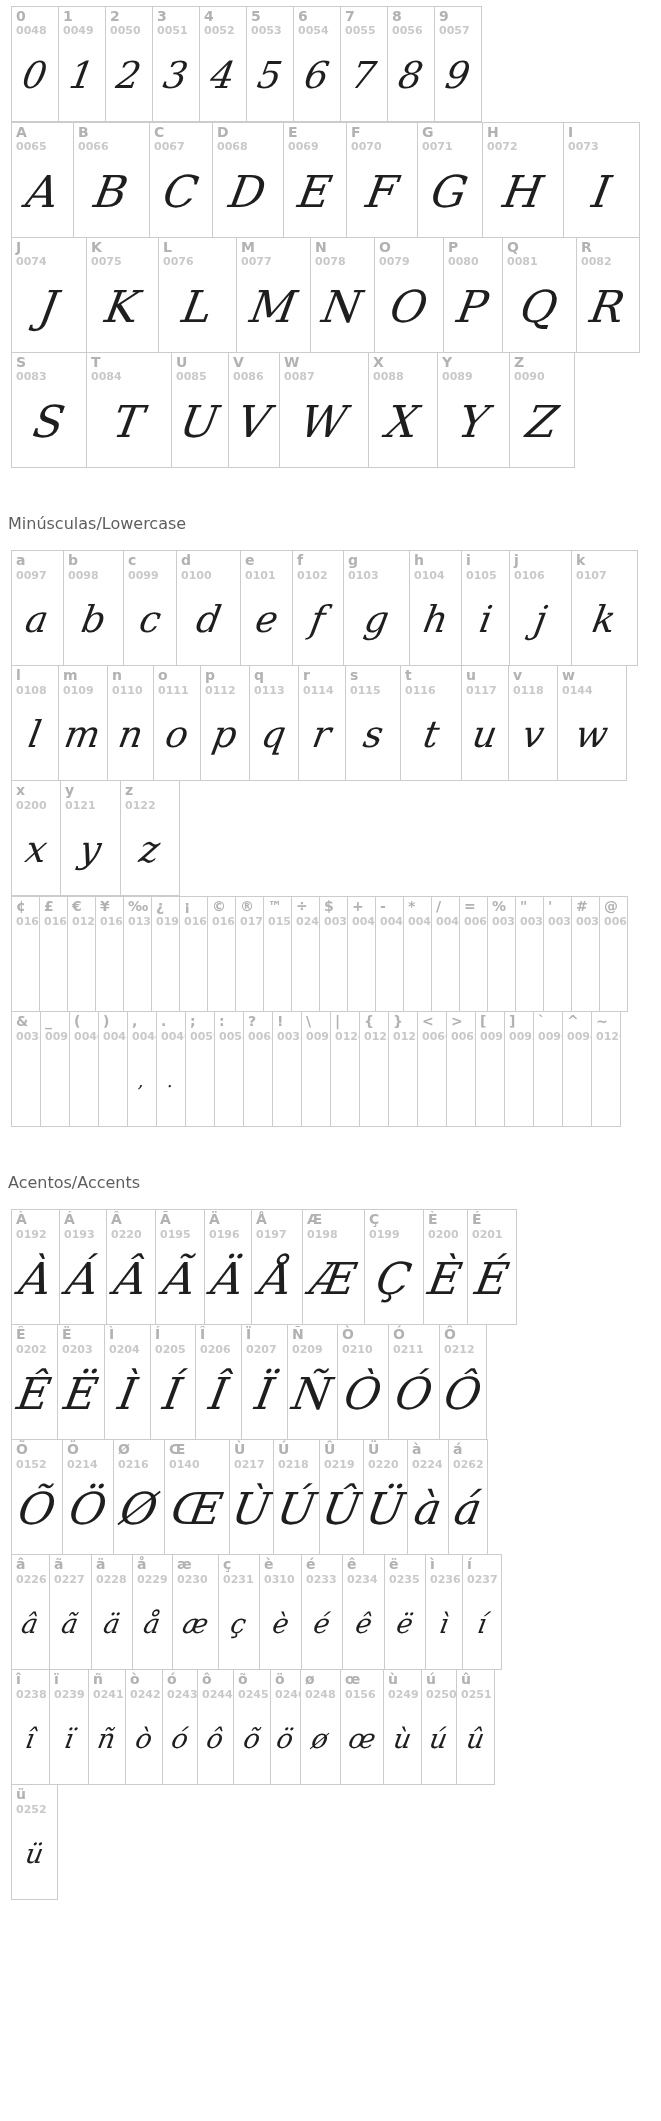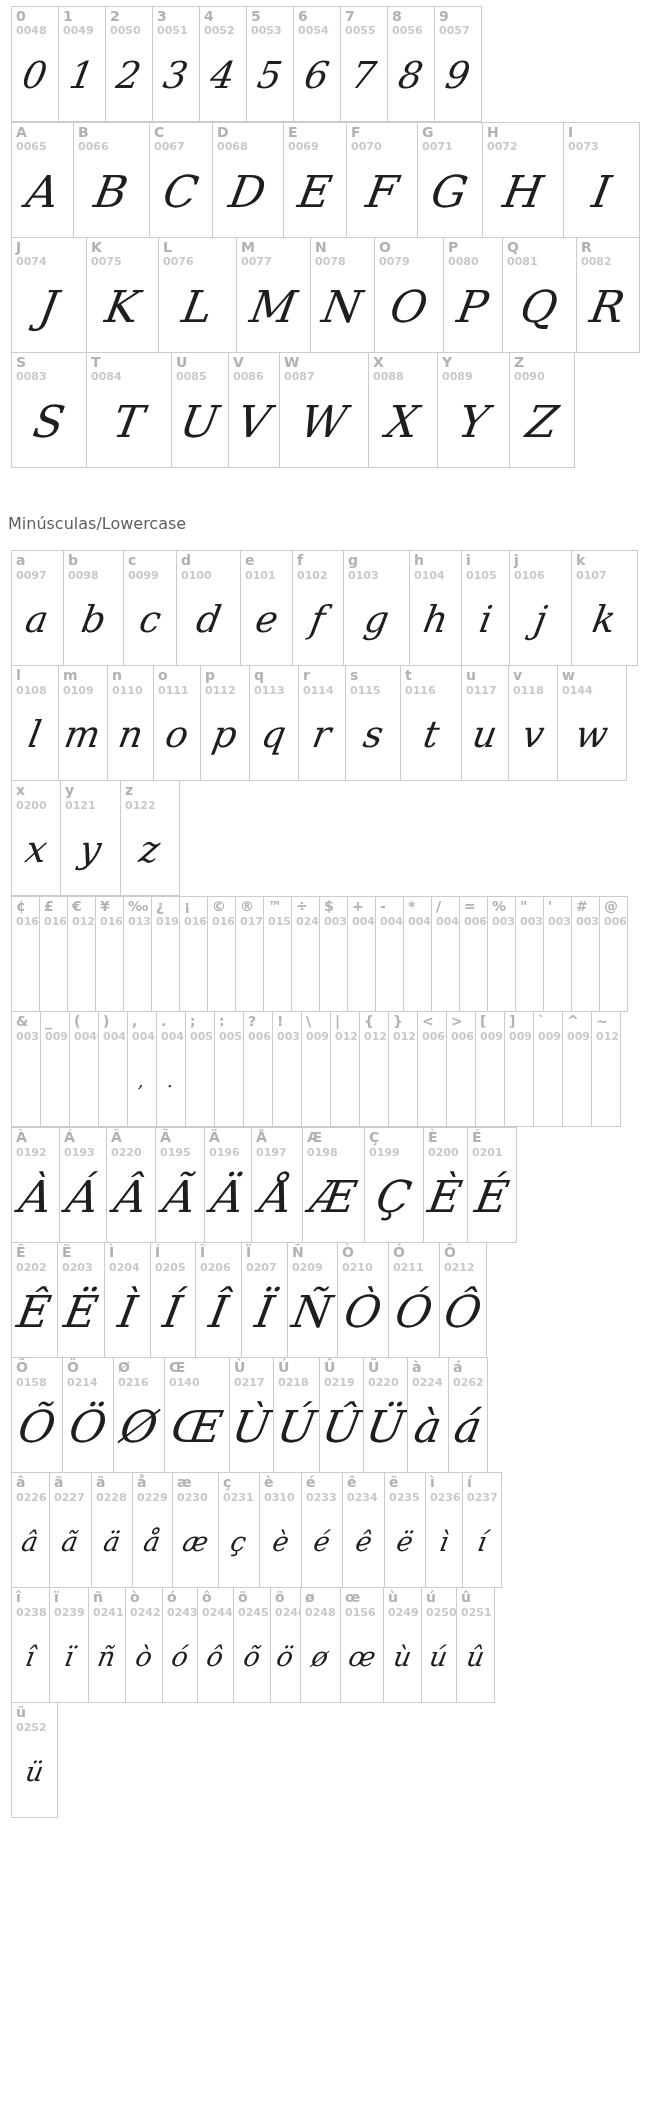--- a/index.html
+++ b/index.html
@@ -1025,20 +1025,21 @@
               <span class="char-code">0126</span>
             </div>
             <div class="glyph-area">
               <span class="char-glyph"></span>
             </div>
           </div>
         </div>
       </div>
     </section>
     <section class="section">
+      <h2>Acentos/Accents</h2>
       <div class="rows">
         <div class="row size-xl">
           <div class="cell" style="width: 49px;">
             <div class="cell-head">
               <span class="char-label">À</span>
               <span class="char-code">0192</span>
             </div>
             <div class="glyph-area">
               <span class="char-glyph">À</span>
             </div>
@@ -1214,21 +1215,21 @@
             </div>
             <div class="glyph-area">
               <span class="char-glyph">Ô</span>
             </div>
           </div>
         </div>
         <div class="row size-xl">
           <div class="cell" style="width: 52px;">
             <div class="cell-head">
               <span class="char-label">Õ</span>
-              <span class="char-code">0158</span>
+              <span class="char-code">0152</span>
             </div>
             <div class="glyph-area">
               <span class="char-glyph">Õ</span>
             </div>
           </div>
           <div class="cell" style="width: 52px;">
             <div class="cell-head">
               <span class="char-label">Ö</span>
               <span class="char-code">0214</span>
             </div>

